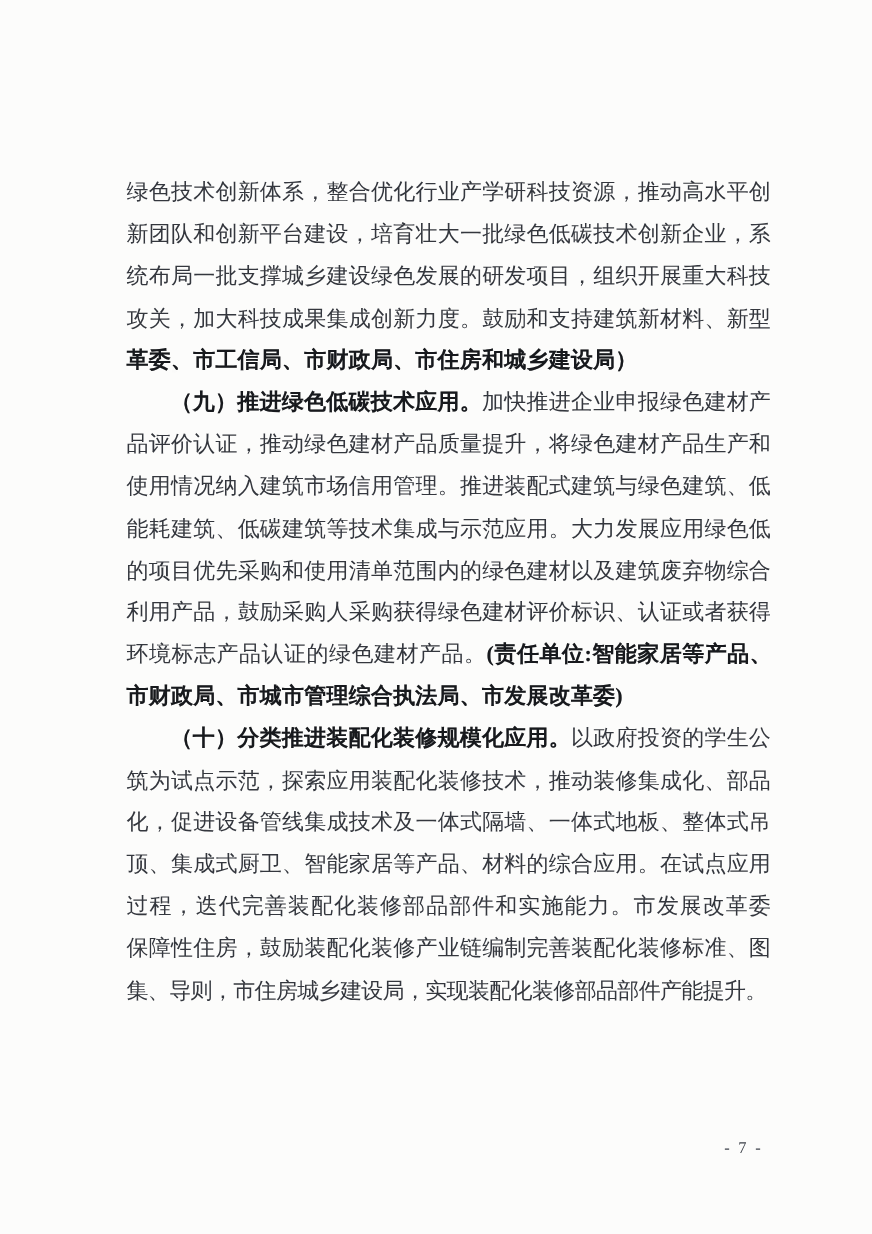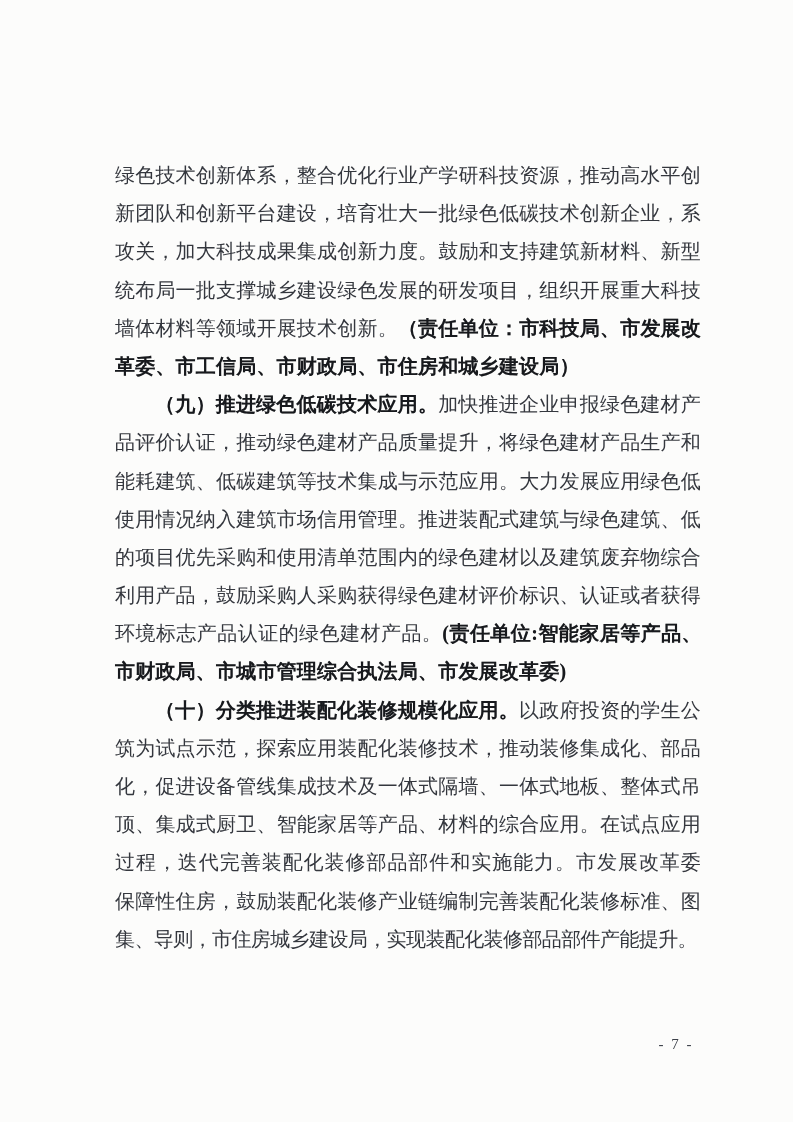--- a/index.html
+++ b/index.html
@@ -67,30 +67,29 @@
   }
 </style>
 </head>
 <body>
 
 <div class="page">
   <div class="doc-body">
       <div>
         <div class="line justify"><span class="seg">绿色技术创新体系，整合优化行业产学研科技资源，推动高水平创</span></div>
         <div class="line justify"><span class="seg">新团队和创新平台建设，培育壮大一批绿色低碳技术创新企业，系</span></div>
+        <div class="line justify"><span class="seg">统布局一批支撑城乡建设绿色发展的研发项目，组织开展重大科技</span></div>
         <div class="line justify"><span class="seg">攻关，加大科技成果集成创新力度。鼓励和支持建筑新材料、新型</span></div>
-        <div class="line justify"><span class="seg">统布局一批支撑城乡建设绿色发展的研发项目，组织开展重大科技</span></div>
-        <div class="line justify"><span class="seg">墙体材料等领域开展技术创新。</span><span class="seg seg-bold">（责任单位：市科技局、市发展改</span></div>
         <div class="line"><span class="seg seg-bold">革委、市工信局、市财政局、市住房和城乡建设局）</span></div>
       </div>
       <div>
         <div class="line justify indent"><span class="seg seg-bold">（九）推进绿色低碳技术应用。</span><span class="seg">加快推进企业申报绿色建材产</span></div>
         <div class="line justify"><span class="seg">品评价认证，推动绿色建材产品质量提升，将绿色建材产品生产和</span></div>
+        <div class="line justify"><span class="seg">使用情况纳入建筑市场信用管理。推进装配式建筑与绿色建筑、低</span></div>
         <div class="line justify"><span class="seg">能耗建筑、低碳建筑等技术集成与示范应用。大力发展应用绿色低</span></div>
-        <div class="line justify"><span class="seg">使用情况纳入建筑市场信用管理。推进装配式建筑与绿色建筑、低</span></div>
         <div class="line justify"><span class="seg">的项目优先采购和使用清单范围内的绿色建材以及建筑废弃物综合</span></div>
         <div class="line justify"><span class="seg">利用产品，鼓励采购人采购获得绿色建材评价标识、认证或者获得</span></div>
         <div class="line justify tight"><span class="seg">环境标志产品认证的绿色建材产品。</span><span class="seg seg-bold">(责任单位:智能家居等产品、</span></div>
         <div class="line"><span class="seg seg-bold">市财政局、市城市管理综合执法局、市发展改革委)</span></div>
       </div>
       <div>
         <div class="line justify indent"><span class="seg seg-bold">（十）分类推进装配化装修规模化应用。</span><span class="seg">以政府投资的学生公</span></div>
         <div class="line justify"><span class="seg">筑为试点示范，探索应用装配化装修技术，推动装修集成化、部品</span></div>
         <div class="line justify"><span class="seg">化，促进设备管线集成技术及一体式隔墙、一体式地板、整体式吊</span></div>
         <div class="line justify"><span class="seg">顶、集成式厨卫、智能家居等产品、材料的综合应用。在试点应用</span></div>

